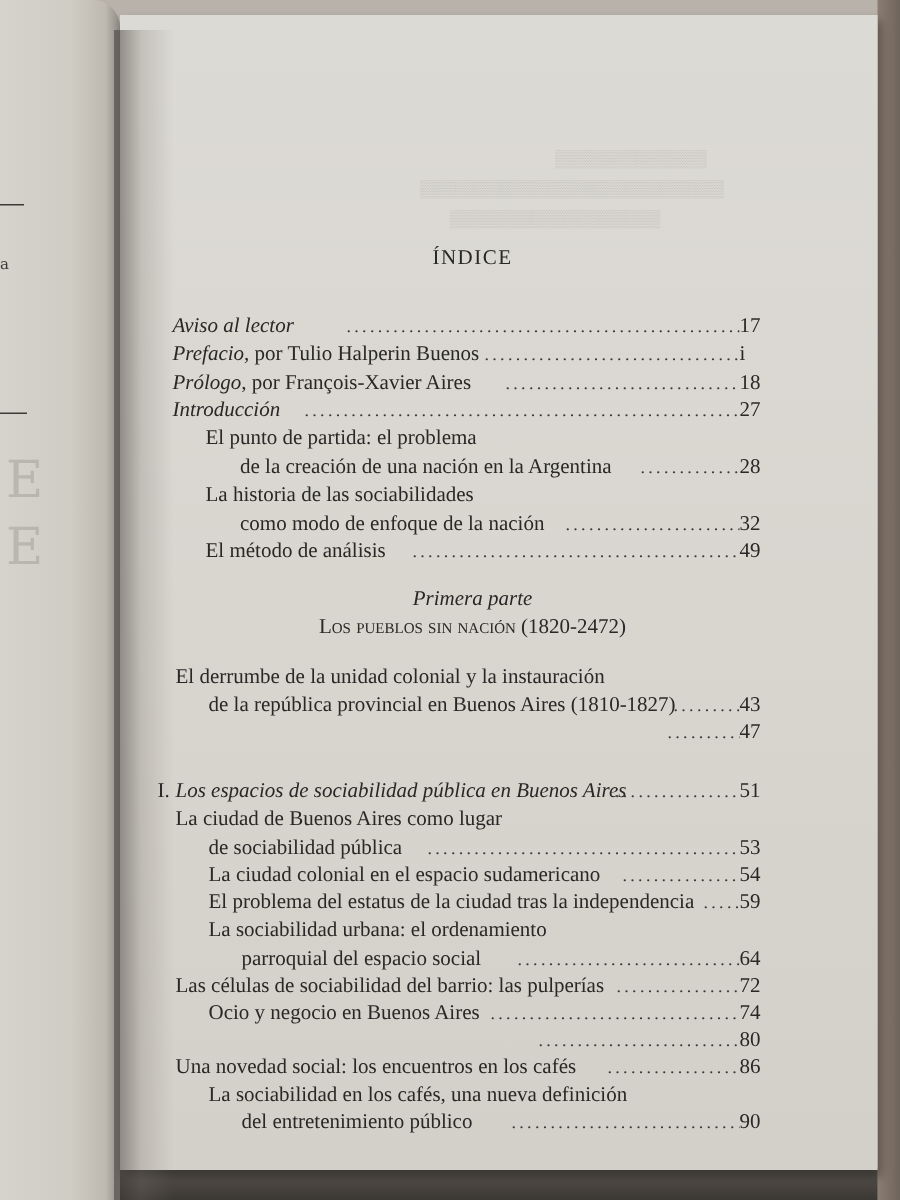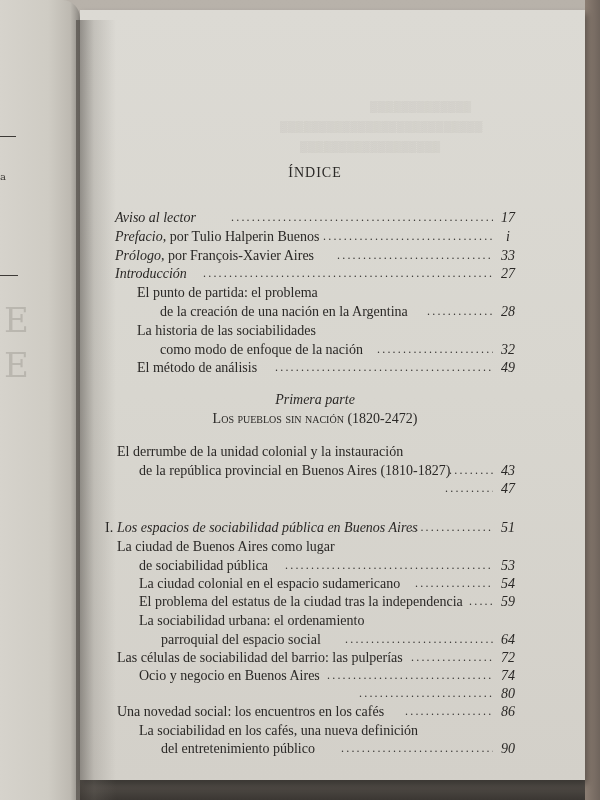--- a/index.html
+++ b/index.html
@@ -102,23 +102,22 @@
   }
   .toc-line .leader {
     position: absolute; top: 0;
     overflow: hidden;
     letter-spacing: 2.2px;
     color: #3a3835;
     font-size: 12px;
   }
   .toc-line .page-num {
     position: absolute; top: 0; right: 0;
-    text-align: center;
+    text-align: left;
     width: 30px;
-    font-style: italic;
   }
   .italic { font-style: italic; }
   .part-label {
     position: absolute; left: 0; width: 400px;
     text-align: center;
     font-size: 14px;
   }
   .smallcaps { font-variant: small-caps; }
   .ghost-text {
     position: absolute;
@@ -158,21 +157,21 @@
       <span class="page-num">17</span>
     </div>
     <div class="toc-line" style="top:227px">
       <span class="text" style="left:0"><span class="italic">Prefacio</span><span>, por Tulio Halperin Buenos</span></span>
       <span class="leader" style="left:208px; width:170px">........................................................................................................</span>
       <span class="page-num">i</span>
     </div>
     <div class="toc-line" style="top:246px">
       <span class="text" style="left:0"><span class="italic">Prólogo</span><span>, por François-Xavier Aires</span></span>
       <span class="leader" style="left:222px; width:156px">........................................................................................................</span>
-      <span class="page-num">33</span>
+      <span class="page-num">18</span>
     </div>
     <div class="toc-line" style="top:264px">
       <span class="text" style="left:0"><span class="italic">Introducción</span><span></span></span>
       <span class="leader" style="left:88px; width:290px">........................................................................................................</span>
       <span class="page-num">27</span>
     </div>
 
     <div class="toc-line" style="top:283px">
       <span class="text" style="left:22px">El punto de partida: el problema</span>
     </div>

